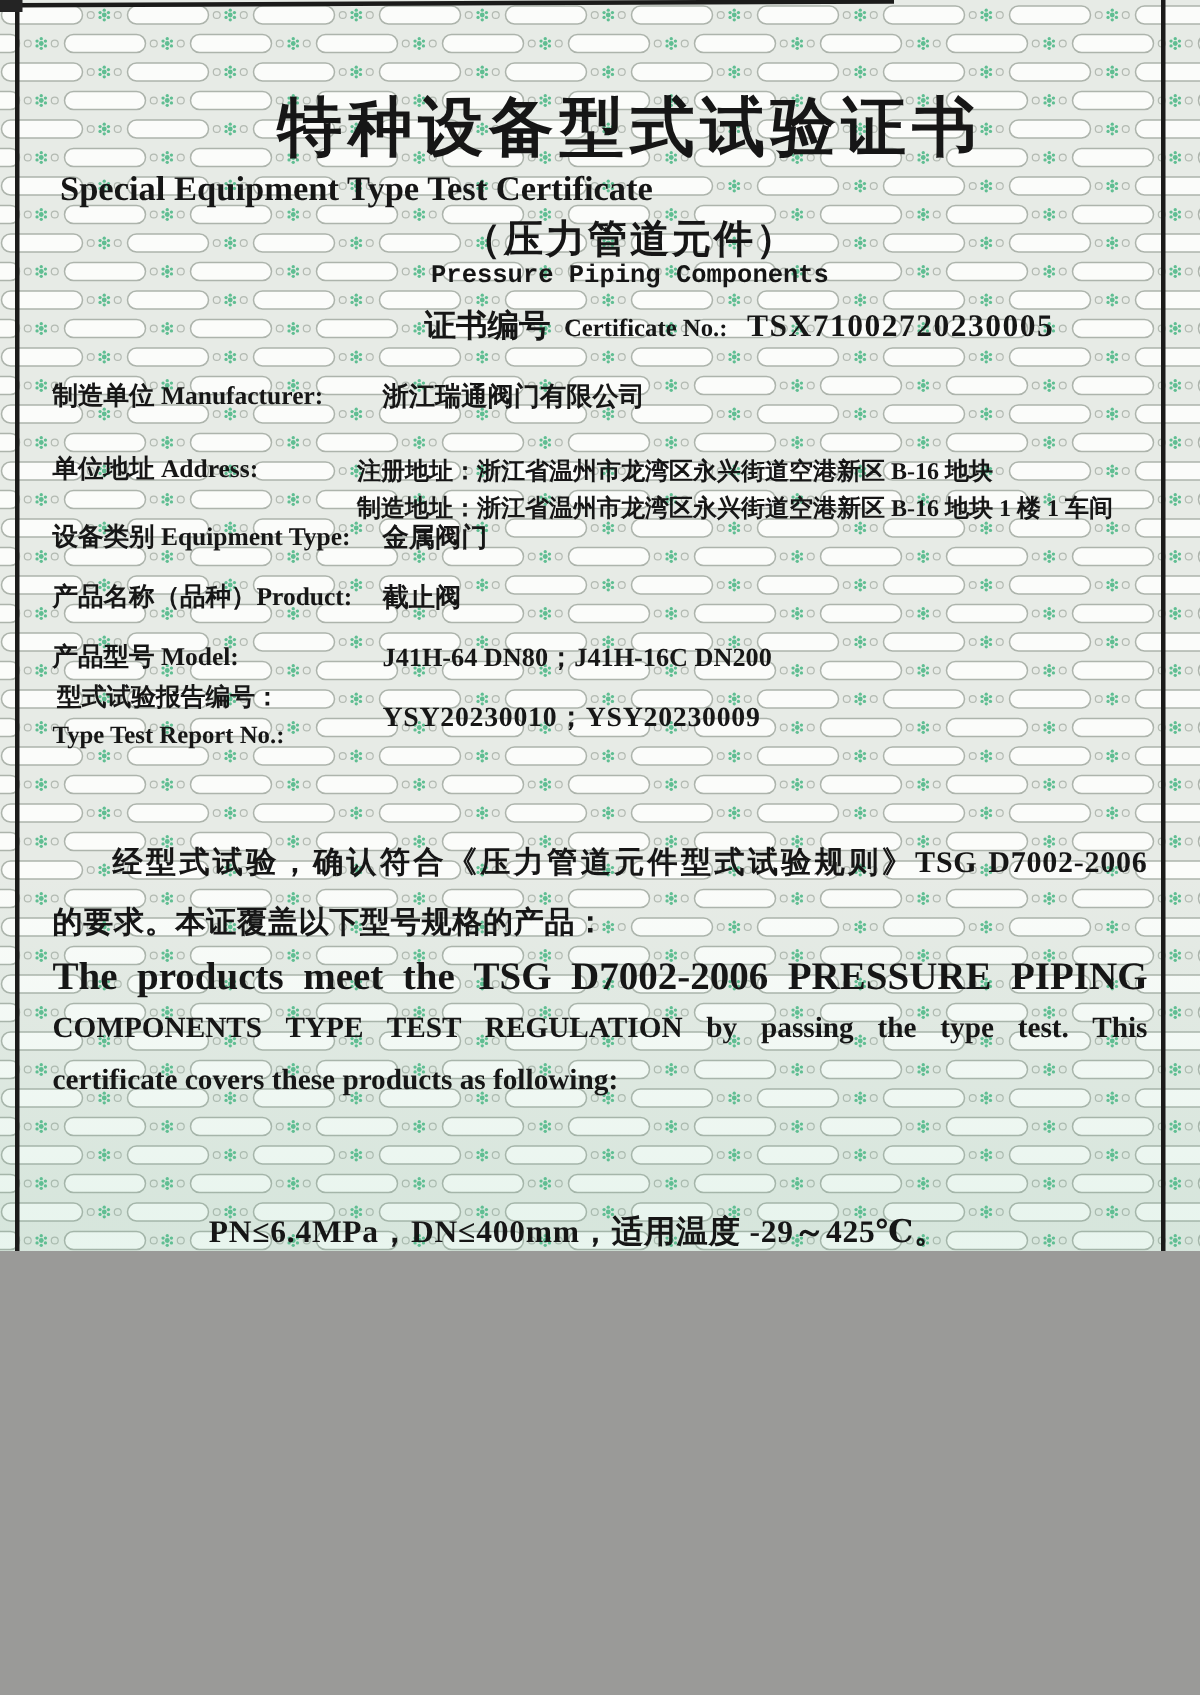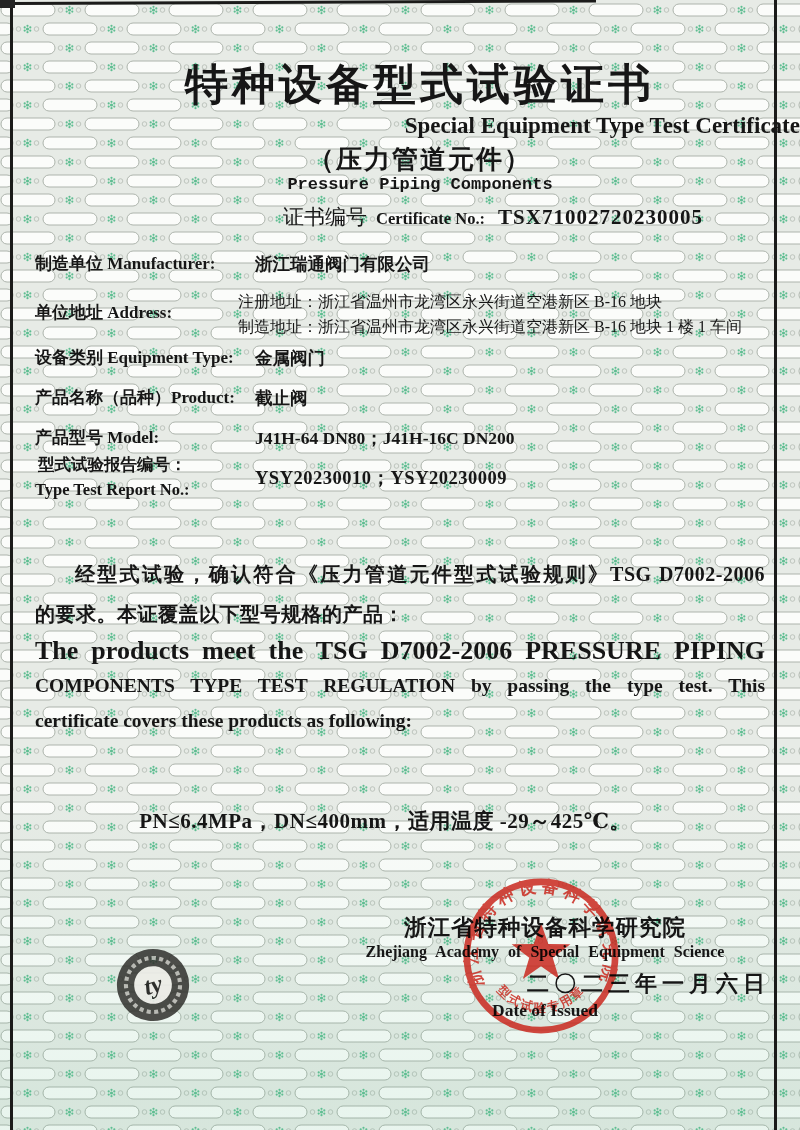--- a/index.html
+++ b/index.html
@@ -1,18 +1,18 @@
 <!DOCTYPE html>
 <html><head>
 <meta charset="utf-8">
 <style>
   html,body{margin:0;padding:0;background:#9a9a98;}
   #page{
     position:relative;
-    width:800px;height:1130px;
+    width:800px;height:834px;
     margin:0 auto;
     overflow:hidden;
     background:#e7ebe6;
     font-family:"Liberation Serif","DejaVu Serif",serif;
     color:#161616;
   }
   .abs{position:absolute;}
   svg.bg{position:absolute;inset:0;z-index:0;}
   .tint{position:absolute;inset:0;z-index:1;pointer-events:none;
     background:linear-gradient(180deg,rgba(255,255,255,0) 70%,rgba(98,192,150,.12) 97%);}
@@ -20,38 +20,38 @@
   .frame-left{position:absolute;left:10px;top:2px;bottom:0;width:3px;background:#1b1b1a;z-index:2;}
   .frame-right{position:absolute;left:774px;top:0;bottom:0;width:3px;background:#1b1b1a;z-index:2;}
   .frame-top{position:absolute;left:11px;top:2px;width:585px;height:3px;background:#1b1b1a;
     transform:rotate(-0.25deg);transform-origin:left center;z-index:2;}
   .corner-blob{position:absolute;left:0;top:0;width:15px;height:8px;background:#242424;z-index:2;}
 
   .content{position:absolute;inset:0;z-index:3;}
 
   .title-cn{top:56px;left:40px;width:760px;text-align:center;
     font-size:43px;font-weight:700;letter-spacing:4px;}
-  .title-en{top:113px;left:40px;width:760px;text-align:right;
+  .title-en{top:113px;left:40px;width:760px;text-align:left;
     font-size:23px;font-weight:700;}
   .sub-cn{top:142px;left:40px;width:760px;text-align:center;
     font-size:26px;font-weight:700;letter-spacing:2px;}
   .sub-en{top:175px;left:40px;width:760px;text-align:center;
     font-size:17px;font-weight:700;font-family:Liberation Mono, monospace;}
 
   .certno{top:203px;left:283px;display:flex;align-items:baseline;gap:9px;white-space:nowrap;}
-  .certno .lcn{font-size:21px;font-weight:400;}
+  .certno .lcn{font-size:21px;font-weight:700;}
   .certno .len{font-size:16.5px;font-weight:700;font-family:Liberation Serif, serif;}
   .certno .val{font-size:21px;font-weight:700;letter-spacing:1px;margin-left:4px;}
 
   .fieldrow{left:35px;white-space:nowrap;}
   .fieldrow .lbl{position:absolute;left:0;top:0;font-size:17px;font-weight:700;}
   .fieldrow .val{position:absolute;left:220px;top:0;font-size:17.5px;font-weight:700;}
   #row-manufacturer{top:252px;}
   #row-address-label{top:301px;}
-  #row-address-vals{top:289px;left:238px;font-size:16px;font-weight:400;line-height:25px;white-space:nowrap;}
+  #row-address-vals{top:302px;left:238px;font-size:16px;font-weight:700;line-height:25px;white-space:nowrap;}
   #row-equipment{top:346px;}
   #row-product{top:386px;}
   #row-model{top:426px;}
   #row-report-label{top:452px;left:35px;font-size:16.5px;font-weight:700;line-height:25px;text-align:center;}
   #row-report-value{top:465px;left:255px;font-size:18.5px;font-weight:700;letter-spacing:.5px;}
 
   .stmt{left:35px;width:730px;font-weight:700;margin-top:16px;}
   .jl{text-align:justify;text-align-last:justify;}
   #cn1{top:545px;font-size:20px;letter-spacing:.5px;text-indent:40px;}
   #cn2{top:585px;font-size:20px;letter-spacing:.5px;}

